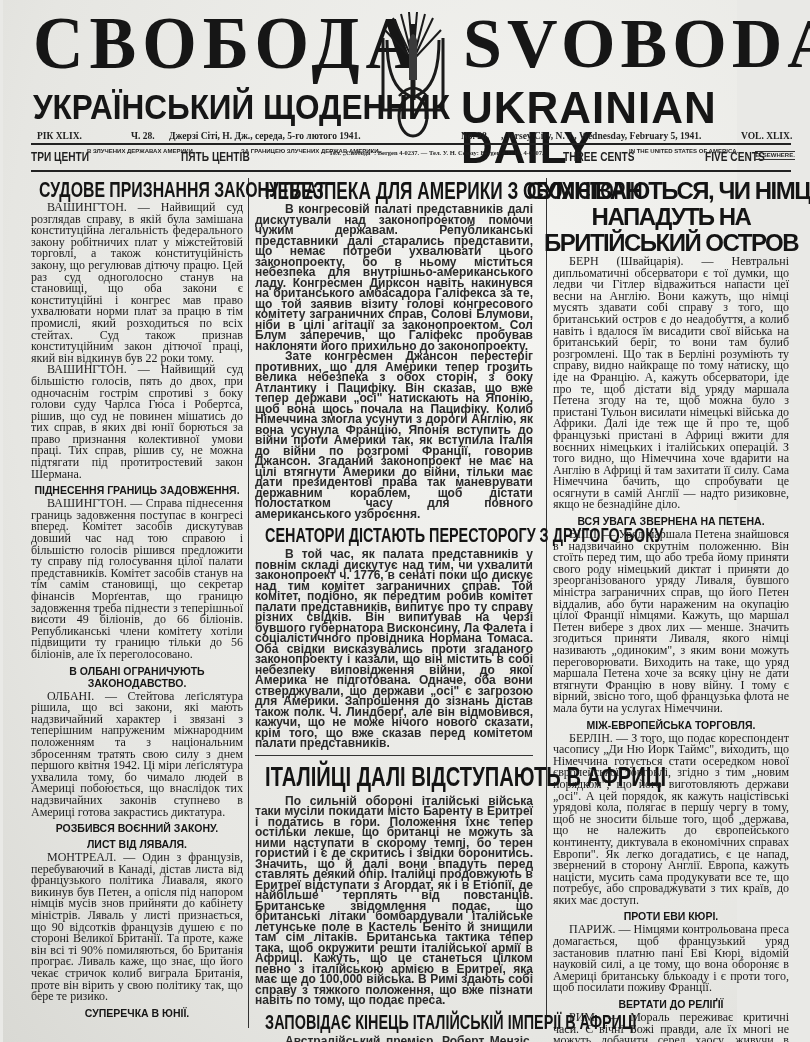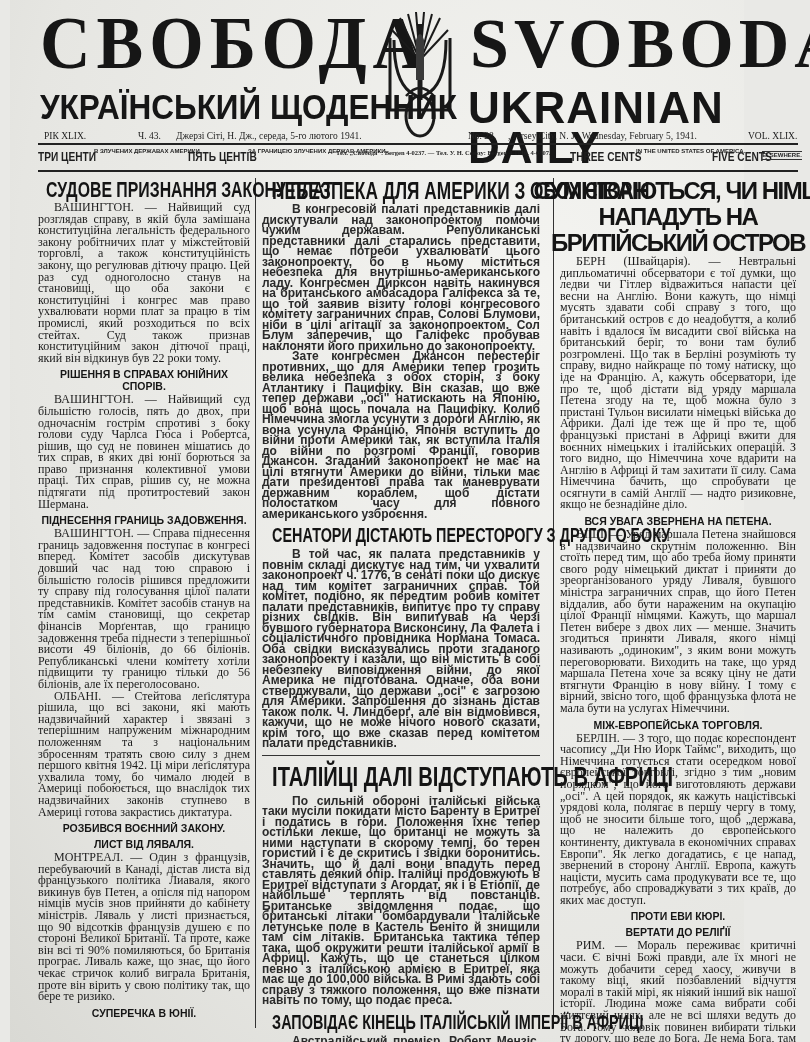--- a/index.html
+++ b/index.html
@@ -1,31 +1,31 @@
 <!DOCTYPE html>
 <html><head>
 <meta charset="utf-8">
 <style>
   html,body{margin:0;padding:0;}
   body{width:810px;height:1042px;background:#e9e9e6;overflow:hidden;position:relative;
     font-family:"Liberation Serif","DejaVu Serif",serif;color:#1a1a1a;}
-  .page{position:absolute;left:10px;top:0;width:734px;height:1042px;
+  .page{position:absolute;left:3px;top:0;width:734px;height:1042px;
     background:radial-gradient(ellipse at 70% 30%,#f4f4f1 0%,#e6e6e2 70%,#d9d9d4 100%);}
   
   .mast{position:absolute;left:0;top:0;width:810px;height:140px;}
   .title-uk{position:absolute;left:30px;top:6px;font-family:"Liberation Serif",serif;font-weight:bold;
     font-size:70px;letter-spacing:6px;line-height:76px;color:#161616;transform:scaleY(1.05);}
   .title-en{position:absolute;left:460px;top:6px;font-family:"Liberation Serif",serif;font-weight:bold;
     font-size:70px;letter-spacing:5px;line-height:76px;color:#161616;}
   .sub-uk{position:absolute;left:30px;top:88px;font-family:"Liberation Sans",sans-serif;font-weight:bold;
     font-size:35px;line-height:38px;color:#161616;transform:scaleX(0.9);transform-origin:left;letter-spacing:0px;}
   .sub-en{position:absolute;left:458px;top:88px;font-family:"Liberation Sans",sans-serif;font-weight:bold;
     font-size:44px;line-height:40px;color:#161616;letter-spacing:1px;}
   .emblem{position:absolute;left:370px;top:10px;width:80px;height:128px;}
-  .dateline{position:absolute;top:131px;font-size:9.5px;font-weight:normal;color:#222;white-space:nowrap;}
+  .dateline{position:absolute;top:131px;font-size:9.5px;font-weight:bold;color:#222;white-space:nowrap;}
   .rule{position:absolute;left:28px;width:760px;background:#222;}
   .pricebar{position:absolute;left:28px;top:145px;width:760px;height:22px;font-family:"Liberation Sans",sans-serif;}
   .pb{position:absolute;top:2px;white-space:nowrap;color:#1f1f1f;}
   .pb.big{font-weight:bold;font-size:13px;transform:scaleX(0.78);transform-origin:left;}
   .pb.small{font-size:6px;font-weight:bold;line-height:7px;text-align:center;}
   .pb.tel{font-size:6.5px;font-weight:bold;line-height:8px;font-family:"Liberation Serif",serif;}
   
   .col{position:absolute;top:178px;font-family:"Liberation Serif",serif;color:#1c1c1c;}
   .col1{left:28px;width:212px;}
   .col2{left:252px;width:278px;}
@@ -66,21 +66,21 @@
           <path d="M26 86 Q40 70 54 86" stroke-width="2.5"></path>
         </g>
         <path d="M36 30 Q40 18 44 30 L44 70 L36 70 Z" fill="#3a3a3a"></path>
       </svg>
     </div>
 
     <div class="sub-uk">УКРАЇНСЬКИЙ ЩОДЕННИК</div>
     <div class="sub-en">UKRAINIAN DAILY</div>
 
     <div class="dateline" style="left:34px;">РІК XLIX.</div>
-    <div class="dateline" style="left:128px;">Ч. 43.</div>
+    <div class="dateline" style="left:128px;">Ч. 28.</div>
     <div class="dateline" style="left:166px;">Джерзі Сіті, Н. Дж., середа, 5-го лютого 1941.</div>
     <div class="dateline" style="left:458px;">No. 28.</div>
     <div class="dateline" style="left:482px;margin-left:16px;">, Jersey City, N. J., Wednesday, February 5, 1941.</div>
     <div class="dateline" style="left:738px;">VOL. XLIX.</div>
   </div>
 
   <div class="rule" style="top:143px;height:2px;"></div>
 
   <div class="pricebar">
     <div class="pb big" style="left:0px;top:4px;">ТРИ ЦЕНТИ</div>
@@ -97,28 +97,28 @@
 
   <div class="vline" style="left:245px;top:178px;height:850px;"></div>
   <div class="vline" style="left:543px;top:178px;height:850px;"></div>
 
   <div class="col col1">
     <div>
       <div class="hd-cond" style="font-size:22px;line-height:24px;margin:0 -30px;">СУДОВЕ ПРИЗНАННЯ ЗАКОНУ ПЛАТ</div>
       <p class="txt">ВАШИНГТОН. — Найвищий суд розглядав справу, в якій була замішана конституційна легальність федерального закону робітничих плат у міжстейтовій торговлі, а також конституційність закону, що регулював дітючу працю. Цей раз суд одноголосно станув на становищі, що оба закони є конституційні і конгрес мав право ухвалювати норми плат за працю в тім промислі, який розходиться по всіх стейтах. Суд також признав конституційним закон дітючої праці, який він відкинув був 22 роки тому.</p>
     </div>
     <div>
-      <div class="hd-sm">РІШЕННЯ В СПРАВАХ ЮНІЙНИХ СПОРІВ.</div>
       <p class="txt">ВАШИНГТОН. — Найвищий суд більшістю голосів, пять до двох, при одночаснім гострім спротиві з боку голови суду Чарлса Гюса і Робертса, рішив, що суд не повинен мішатись до тих справ, в яких дві юнії борються за право признання колективної умови праці. Тих справ, рішив су, не можна підтягати під протитростевий закон Шермана.</p>
     </div>
     <div>
       <div class="hd-sm">ПІДНЕСЕННЯ ГРАНИЦЬ ЗАДОВЖЕННЯ.</div>
       <p class="txt">ВАШИНГТОН. — Справа піднесення границь задовження поступає в конгресі вперед. Комітет засобів дискутував довший час над тою справою і більшістю голосів рішився предложити ту справу під голосування цілої палати представників. Комітет засобів станув на тім самім становищі, що секретар фінансів Морґентав, що границю задовження треба піднести з теперішньої висоти 49 біліонів, до 66 біліонів. Републиканські члени комітету хотіли підвищити ту границю тільки до 56 біліонів, але їх переголосовано.</p>
     </div>
     <div>
+      <div class="hd-sm">В ОЛБАНІ ОГРАНИЧУЮТЬ ЗАКОНОДАВСТВО.</div>
       <p class="txt">ОЛБАНІ. — Стейтова леґіслятура рішила, що всі закони, які мають надзвичайний характер і звязані з теперішним напруженим міжнародним положенням та з національним збросенням тратять свою силу з днем першого квітня 1942. Ці міри леґіслятура ухвалила тому, бо чимало людей в Америці побоюється, що внаслідок тих надзвичайних законів ступнево в Америці готова закрастись диктатура.</p>
     </div>
     <div>
       <div class="hd-sm">РОЗБИВСЯ ВОЄННИЙ ЗАКОНУ.</div>
     </div>
     <div>
       <div class="hd-sm">ЛИСТ ВІД ЛЯВАЛЯ.</div>
       <p class="txt">МОНТРЕАЛ. — Один з французів, перебуваючий в Канаді, дістав листа від французького політика Лиаваля, якого викинув був Петен, а опісля під напором німців мусів знов прийняти до кабінету міністрів. Ляваль у листі признається, що 90 відсотків французів душею є по стороні Великої Британії. Та проте, каже він всі ті 90% помиляються, бо Британія програє. Ливаль каже, що знає, що його чекає стричок колиб виграла Британія, проте він вірить у свою політику так, що бере те ризико.</p>
     </div>
     <div>
@@ -168,20 +168,21 @@
     <div>
       <div class="hd-sm">ВСЯ УВАГА ЗВЕРНЕНА НА ПЕТЕНА.</div>
       <p class="txt">ВІШІ. — Уряд маршала Петена знайшовся в надзвичайно скрутнім положенню. Він стоїть перед тим, що або треба йому приняти свого роду німецький диктат і приняти до зреорганізованого уряду Ливаля, бувшого міністра заграничних справ, що його Петен віддалив, або бути нараженим на окупацію цілої Франції німцями. Кажуть, що маршал Петен вибере з двох лих — менше. Значить згодиться приняти Ливаля, якого німці називають „одиноким", з яким вони можуть переговорювати. Виходить на таке, що уряд маршала Петена хоче за всяку ціну не дати втягнути Францію в нову війну. І тому є вірний, звісно того, щоб французька флота не мала бути на услугах Німеччини.</p>
     </div>
     <div>
       <div class="hd-sm">МІЖ-ЕВРОПЕЙСЬКА ТОРГОВЛЯ.</div>
       <p class="txt">БЕРЛІН. — З того, що подає кореспондент часопису „Ди Ню Йорк Таймс", виходить, що Німеччина готується стати осередком нової європейської торговлі, згідно з тим „новим порядком", що його виготовляють держави „осі". А цей порядок, як кажуть націстівські урядові кола, полягає в першу чергу в тому, щоб не зносити більше того, щоб „держава, що не належить до європейського континенту, диктувала в економічних справах Европи". Як легко догадатись, є це напад, звернений в сторону Англії. Европа, кажуть націсти, мусить сама продукувати все те, що потребує, або спроваджувати з тих країв, до яких має доступ.</p>
     </div>
     <div>
       <div class="hd-sm">ПРОТИ ЕВИ КЮРІ.</div>
+      <p class="txt">ПАРИЖ. — Німцями контрольована преса домагається, щоб французький уряд застановив платню пані Еві Кюрі, відомій науковій силі, а це тому, що вона обороняє в Америці британську блькоаду і є проти того, щоб посилати поживу Франції.</p>
     </div>
     <div>
       <div class="hd-sm">ВЕРТАТИ ДО РЕЛІҐІЇ</div>
       <p class="txt">РИМ. — Мораль переживає критичні часи. Є вічні Божі правди, але їх многі не можуть добачити серед хаосу, живучи в такому віці, який позбавлений відчуття моралі в такій мірі, як ніякий інший вік нашої історії. Людина може сама вибрати собі життєвий шлях, але не всі шляхи ведуть до Бога. Тому чоловік повинен вибирати тільки ту дорогу, що веде до Бога. Де нема Бога, там всі шляхи недосконалі. Ось таке читаємо в передовиці „Осерваторе Романо", ватиканського часопису, в якому апелюється до повороту до моральности через релігію.</p>
     </div>
 
   </div>
 
 </div>
 

